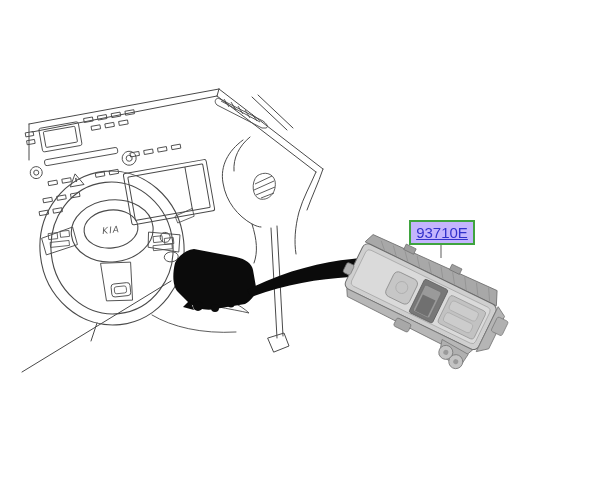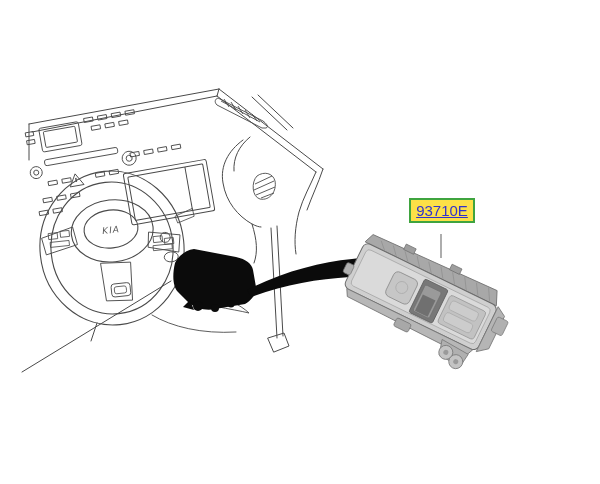--- a/index.html
+++ b/index.html
@@ -8,28 +8,28 @@
     width: 600px;
     height: 484px;
     background: #ffffff;
     overflow: hidden;
     font-family: "Liberation Sans", sans-serif;
   }
   .canvas svg { position: absolute; left: 0; top: 0; }
   .callout {
     position: absolute;
     left: 409px;
-    top: 198px;
+    top: 220px;
     width: 62px;
     height: 21px;
     border: 2px solid #3fa43f;
     display: flex;
     align-items: center;
     justify-content: center;
-    background: #fde047;
+    background: #c4b5fd;
     cursor: pointer;
   }
   .callout span {
     color: #3232cc;
     font-size: 15px;
     line-height: 1;
     text-decoration: underline;
     white-space: nowrap;
   }
 </style>

